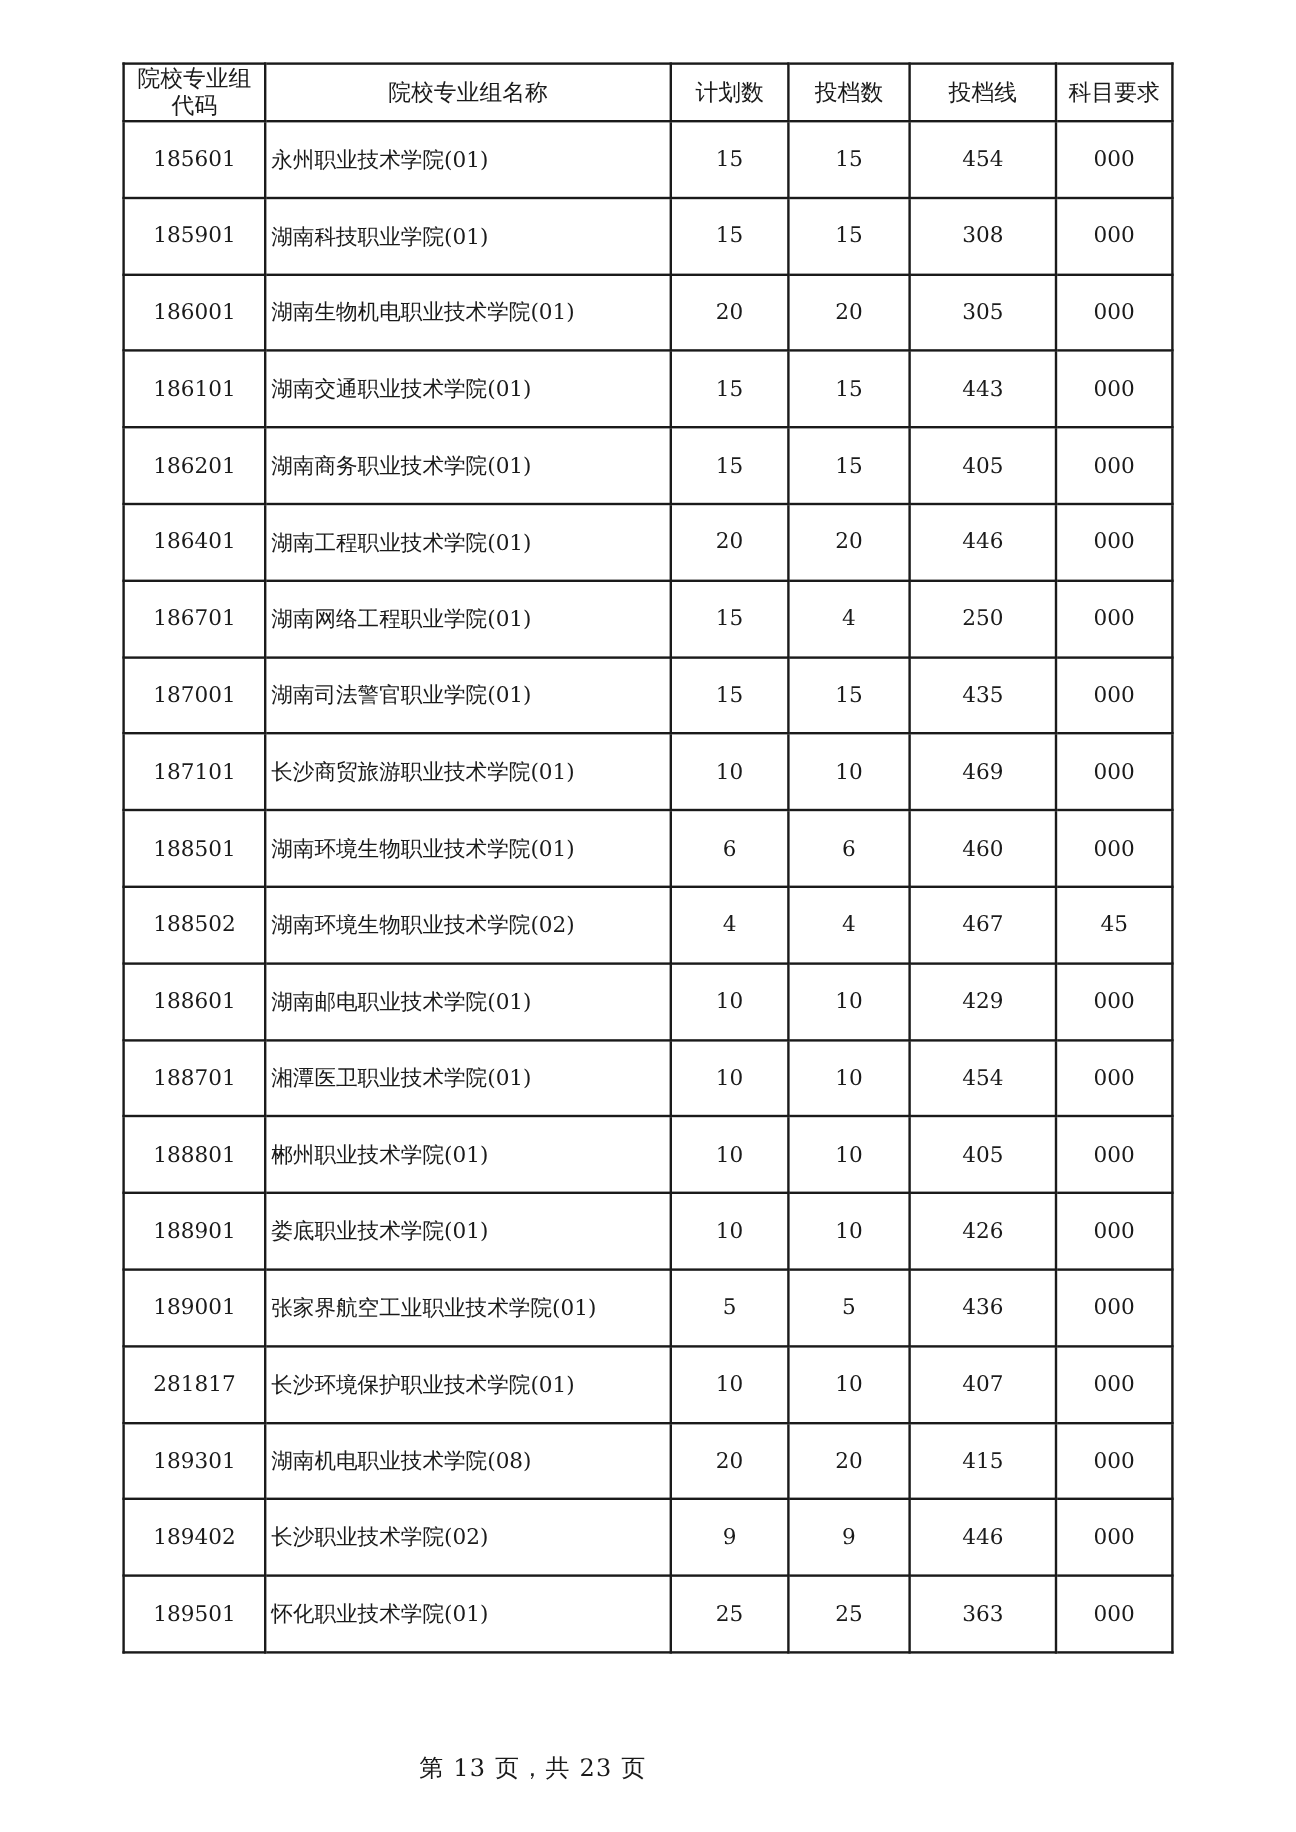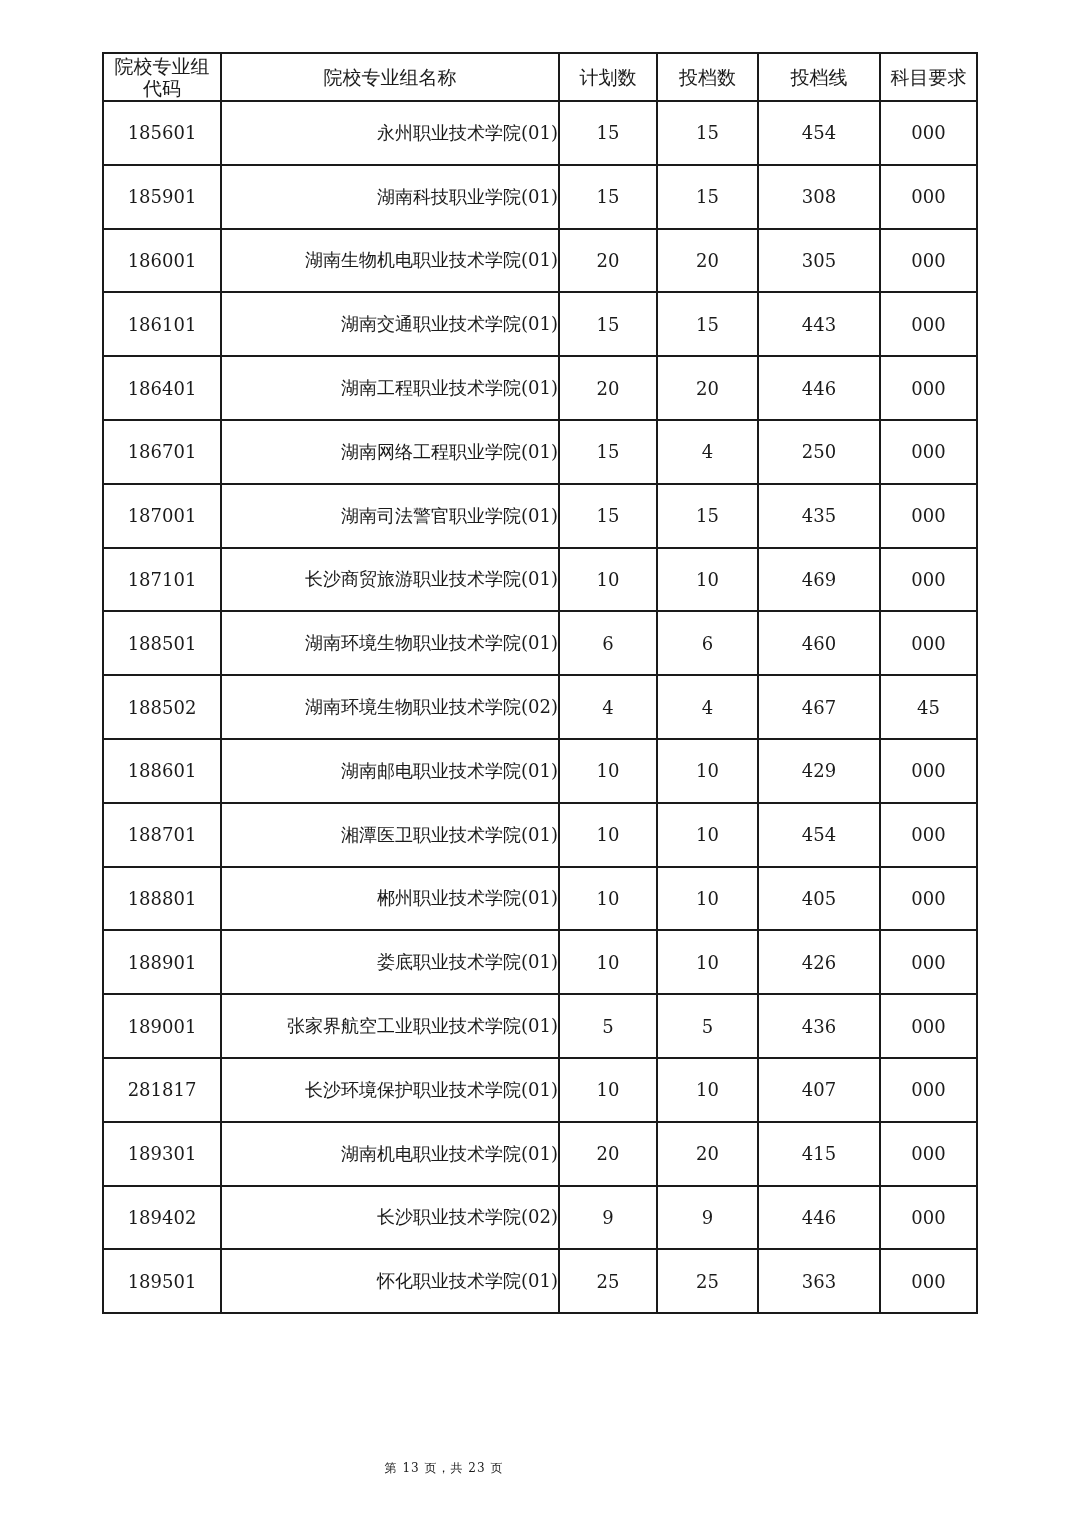--- a/index.html
+++ b/index.html
@@ -2,22 +2,22 @@
 <html><head>
 <meta charset="utf-8">
 <style>
   html, body { margin: 0; padding: 0; background: #ffffff; }
   body { width: 1080px; height: 1527px; position: relative; font-family: "DejaVu Serif", "Liberation Serif", serif; color: #1a1a1a; }
   .table-wrap { position: absolute; left: 102px; top: 52px; width: 748px; }
   table { border-collapse: collapse; width: 874px; table-layout: fixed; }
   th, td { border: 2px solid #1a1a1a; text-align: center; vertical-align: middle; padding: 0; font-weight: normal; }
   th { height: 46px; font-size: 19px; line-height: 22px; }
   td { height: 61.8px; font-size: 18px; }
-  td.name { text-align: right; padding-left: 4px; white-space: nowrap; }
-  .footer { position: absolute; top: 1460px; left: 0; width: 888px; text-align: center; font-size: 12px; letter-spacing: 1px; }
+  td.name { text-align: left; padding-left: 4px; white-space: nowrap; }
+  .footer { position: absolute; top: 1460px; left: 0; width: 888px; text-align: center; font-size: 20px; letter-spacing: 1px; }
 </style>
 </head>
 <body>
 
 <div class="table-wrap">
   <table>
     <colgroup>
       <col style="width:118px">
       <col style="width:338px">
       <col style="width:98px">
@@ -62,20 +62,28 @@
         </tr>
         <tr>
           <td>186101</td>
           <td class="name">湖南交通职业技术学院(01)</td>
           <td>15</td>
           <td>15</td>
           <td>443</td>
           <td>000</td>
         </tr>
         <tr>
+          <td>186201</td>
+          <td class="name">湖南商务职业技术学院(01)</td>
+          <td>15</td>
+          <td>15</td>
+          <td>405</td>
+          <td>000</td>
+        </tr>
+        <tr>
           <td>186401</td>
           <td class="name">湖南工程职业技术学院(01)</td>
           <td>20</td>
           <td>20</td>
           <td>446</td>
           <td>000</td>
         </tr>
         <tr>
           <td>186701</td>
           <td class="name">湖南网络工程职业学院(01)</td>
@@ -159,21 +167,21 @@
         <tr>
           <td>281817</td>
           <td class="name">长沙环境保护职业技术学院(01)</td>
           <td>10</td>
           <td>10</td>
           <td>407</td>
           <td>000</td>
         </tr>
         <tr>
           <td>189301</td>
-          <td class="name">湖南机电职业技术学院(01)</td>
+          <td class="name">湖南机电职业技术学院(08)</td>
           <td>20</td>
           <td>20</td>
           <td>415</td>
           <td>000</td>
         </tr>
         <tr>
           <td>189402</td>
           <td class="name">长沙职业技术学院(02)</td>
           <td>9</td>
           <td>9</td>

